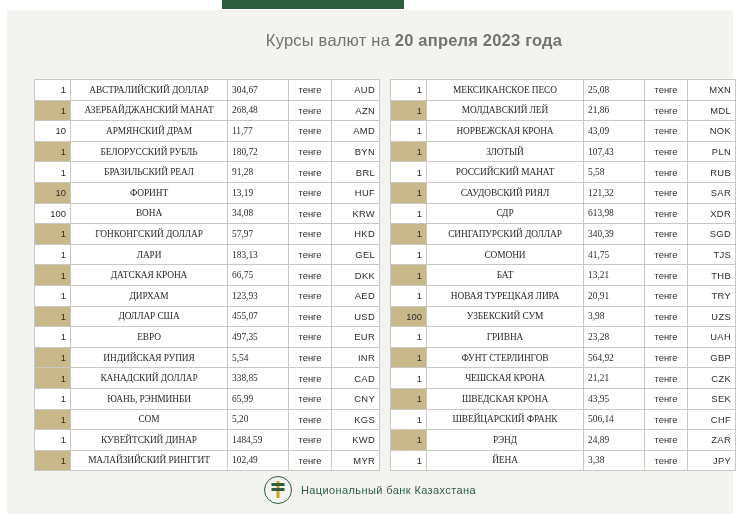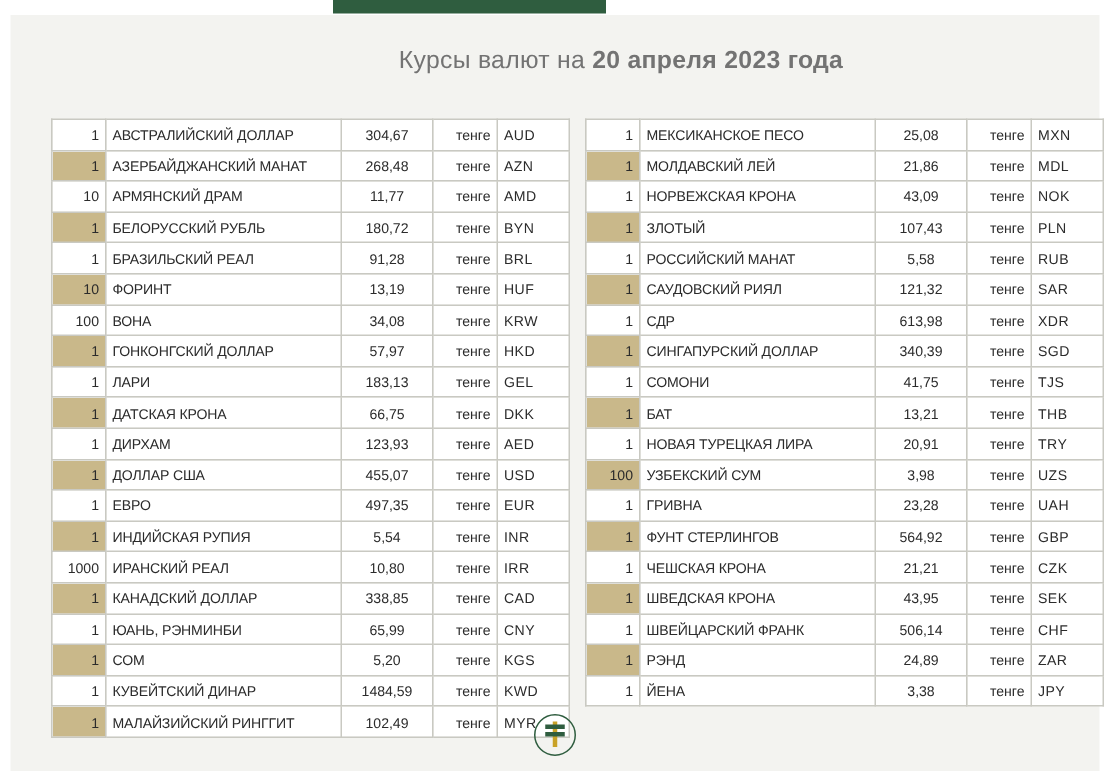--- a/index.html
+++ b/index.html
@@ -102,40 +102,42 @@
     width: 27px;
     text-align: right;
     padding-right: 5px;
     background: #ffffff;
   }
   td.qty.hl {
     background: #c9b88a;
   }
   td.name {
     width: 148px;
-    text-align: left;
+    text-align: center;
     padding-left: 6px;
     font-size: 9.2px;
     letter-spacing: -0.1px;
+    font-family: Liberation Serif, serif;
   }
   td.val {
     width: 52px;
-    text-align: center;
+    text-align: left;
     padding-right: 5px;
+    font-family: Liberation Serif, serif;
   }
   td.cur {
     width: 34px;
-    text-align: right;
+    text-align: center;
     padding-left: 5px;
     color: #4a4a4a;
     font-size: 8.6px;
   }
   td.code {
     width: 39px;
-    text-align: left;
+    text-align: right;
     color: #565656;
     font-size: 9px;
     letter-spacing: 0.3px;
   }
 
   .footer {
     position: absolute;
     left: 0;
     bottom: 18px;
     width: 740px;
@@ -288,27 +290,20 @@
             <td class="code">EUR</td>
           </tr>
           <tr>
             <td class="qty hl">1</td>
             <td class="name">ИНДИЙСКАЯ РУПИЯ</td>
             <td class="val">5,54</td>
             <td class="cur">тенге</td>
             <td class="code">INR</td>
           </tr>
           <tr>
-            <td class="qty">1000</td>
-            <td class="name">ИРАНСКИЙ РЕАЛ</td>
-            <td class="val">10,80</td>
-            <td class="cur">тенге</td>
-            <td class="code">IRR</td>
-          </tr>
-          <tr>
             <td class="qty hl">1</td>
             <td class="name">КАНАДСКИЙ ДОЛЛАР</td>
             <td class="val">338,85</td>
             <td class="cur">тенге</td>
             <td class="code">CAD</td>
           </tr>
           <tr>
             <td class="qty">1</td>
             <td class="name">ЮАНЬ, РЭНМИНБИ</td>
             <td class="val">65,99</td>
@@ -475,14 +470,15 @@
             <td class="val">3,38</td>
             <td class="cur">тенге</td>
             <td class="code">JPY</td>
           </tr>
         </tbody>
     </table>
   </div>
 
   <div class="footer">
     <div class="footer-logo"></div>
+    <div class="footer-text">Национальный банк Казахстана</div>
   </div>
 </div>
 
 </body></html>

